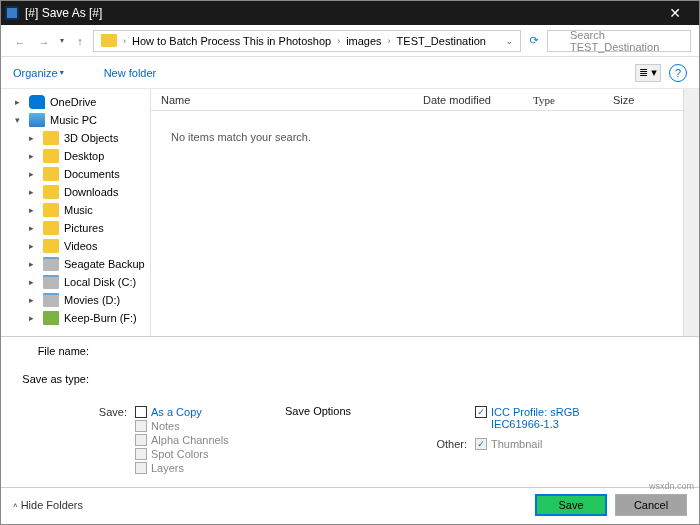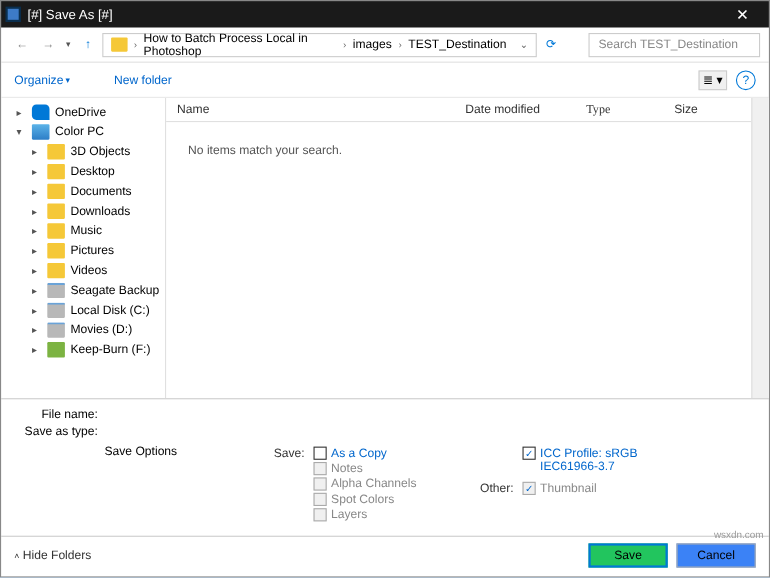--- a/index.html
+++ b/index.html
@@ -12,21 +12,21 @@
 .titlebar .close { width: 40px; height: 24px; display: flex; align-items: center; justify-content: center; color: #fff; font-size: 14px; }
 .addressbar { height: 32px; display: flex; align-items: center; padding: 0 8px; gap: 2px; border-bottom: 1px solid #e0e0e0; }
 .nav-btn { width: 22px; height: 22px; border: none; background: transparent; color: #888; display: flex; align-items: center; justify-content: center; }
 .nav-btn.enabled { color: #0078d7; }
 .dropdown-arrow { color: #555; font-size: 8px; padding: 0 3px; }
 .folder-icon { width: 16px; height: 13px; background: #f5c838; display: inline-block; border-radius: 1px; position: relative; margin: 0 3px; }
 .breadcrumb { flex: 1; display: flex; align-items: center; border: 1px solid #ccc; height: 22px; padding: 0 4px; background: #fff; }
 .breadcrumb span { padding: 0 3px; color: #000; }
 .breadcrumb .sep { color: #666; font-size: 9px; }
 .refresh-btn { width: 22px; height: 22px; border: none; background: none; color: #0078d7; }
-.searchbox { width: 156px; height: 22px; border: 1px solid #ccc; padding: 0 8px; color: #888; display: flex; align-items: center; margin-left: 21px; }
+.searchbox { width: 144px; height: 22px; border: 1px solid #ccc; padding: 0 22px; color: #888; display: flex; align-items: center; }
 .toolbar { height: 32px; display: flex; align-items: center; padding: 0 12px; gap: 8px; border-bottom: 1px solid #e8e8e8; }
 .tool-link { color: #0066cc; cursor: pointer; display: flex; align-items: center; gap: 2px; }
 .toolbar .spacer { flex: 1; }
 .view-icon { width: 26px; height: 18px; border: 1px solid #ccc; background: #f0f0f0; display: flex; align-items: center; justify-content: center; }
 .help-icon { width: 18px; height: 18px; border: 1px solid #0078d7; border-radius: 50%; color: #0078d7; display: flex; align-items: center; justify-content: center; font-size: 11px; }
 .main-area { flex: 1; display: flex; overflow: hidden; }
 .tree { width: 150px; border-right: 1px solid #e0e0e0; overflow-y: auto; padding: 4px 0; }
 .tree-item { display: flex; align-items: center; padding: 2px 4px 2px 14px; gap: 5px; white-space: nowrap; }
 .tree-item.l2 { padding-left: 28px; }
 .tree-item .exp { width: 9px; font-size: 9px; color: #555; }
@@ -39,40 +39,40 @@
 .filelist { flex: 1; display: flex; flex-direction: column; }
 .list-header { display: flex; border-bottom: 1px solid #e0e0e0; height: 22px; align-items: center; }
 .list-header .col { padding: 0 10px; color: #333; border-right: 1px solid transparent; }
 .col.name { flex: 1; min-width: 200px; }
 .col.date { width: 110px; }
 .col.type { width: 80px; font-family: Liberation Serif, serif; }
 .col.size { width: 80px; }
 .empty-msg { text-align: left; padding: 20px; color: #555; }
 .scrollbar-v { width: 16px; background: #f0f0f0; border-left: 1px solid #ddd; }
 .bottom-panel { border-top: 1px solid #ccc; padding: 8px 12px 6px; }
-.field-row { display: flex; align-items: flex-end; margin-bottom: 3px; gap: 40px; }
+.field-row { display: flex; align-items: flex-end; margin-bottom: 16px; gap: 40px; }
 .field-label { width: 82px; text-align: right; padding-right: 6px; }
 .field-input { flex: 1; height: 20px; border: 1px solid #919191; padding: 0 4px; background: #fff; position: relative; }
 .field-input.combo::after { content: '⌄'; position: absolute; right: 6px; top: 1px; color: #555; }
 .save-opts { display: flex; padding: 4px 0 6px; }
 .opts-col { display: flex; flex-direction: column; }
 .opts-col.label { width: 82px; }
 .opts-col.save { width: 190px; }
 .opts-col.color { width: 190px; }
 .opt-row { display: flex; align-items: flex-start; gap: 4px; padding: 1px 0; }
 .opt-lbl { width: 36px; text-align: right; padding-right: 4px; color: #333; }
 .chk { width: 12px; height: 12px; border: 1px solid #333; background: #fff; display: inline-flex; align-items: center; justify-content: center; font-size: 9px; }
 .chk.disabled { border-color: #aaa; background: #f0f0f0; }
 .chk.checked::before { content: '✓'; color: #0066cc; }
 .opt-text { color: #333; }
 .opt-text.link { color: #0066cc; }
 .opt-text.disabled { color: #888; }
 .footer { display: flex; align-items: center; padding: 6px 12px 8px; border-top: 1px solid #ccc; gap: 8px; }
 .footer .spacer { flex: 1; }
-.btn { min-width: 72px; height: 22px; border: 1px solid #adadad; background: #3b82f6; padding: 0 10px; }
+.btn { min-width: 72px; height: 22px; border: 1px solid #adadad; background: #a3a3a3; padding: 0 10px; }
 .btn.primary { border: 2px solid #0078d7; background: #22c55e; }
 .hide-link { display: flex; align-items: center; gap: 3px; color: #333; }
 .watermark { position: absolute; right: 6px; bottom: 34px; color: #999; font-size: 9px; }
 </style>
 </head>
 <body>
 
 <div class="dialog">
 
   <div class="titlebar">
@@ -82,21 +82,21 @@
   </div>
 
   <div class="addressbar">
     <button class="nav-btn">←</button>
     <button class="nav-btn">→</button>
     <span class="dropdown-arrow">▾</span>
     <button class="nav-btn enabled">↑</button>
     <div class="breadcrumb">
       <span class="folder-icon"></span>
       <span class="sep">›</span>
-      <span>How to Batch Process Local in Photoshop</span>
+      <span>How to Batch Process This in Photoshop</span>
       <span class="sep">›</span>
       <span>images</span>
       <span class="sep">›</span>
       <span>TEST_Destination</span>
       <span style="flex:1"></span>
       <span class="sep">⌄</span>
     </div>
     <button class="refresh-btn">⟳</button>
     <div class="searchbox">Search TEST_Destination</div>
   </div>
@@ -116,21 +116,21 @@
   <div class="main-area">
     <div class="tree" id="tree">
         <div class="tree-item">
           <span class="exp">▸</span>
           <span class="ico onedrive"></span>
           <span>OneDrive</span>
         </div>
         <div class="tree-item">
           <span class="exp">▾</span>
           <span class="ico pc"></span>
-          <span>Color PC</span>
+          <span>Music PC</span>
         </div>
         <div class="tree-item l2">
           <span class="exp">▸</span>
           <span class="ico folder"></span>
           <span>3D Objects</span>
         </div>
         <div class="tree-item l2">
           <span class="exp">▸</span>
           <span class="ico folder"></span>
           <span>Desktop</span>
@@ -196,23 +196,20 @@
   <div class="bottom-panel">
     <div class="field-row">
       <div class="field-label">File name:</div>
     </div>
     <div class="field-row">
       <div class="field-label">Save as type:</div>
     </div>
 
     <div class="save-opts">
       <div class="opts-col label"></div>
-      <div class="opts-col" style="width:150px">
-        <span>Save Options</span>
-      </div>
       <div class="opts-col save">
         <div class="opt-row">
             <span class="opt-lbl">Save:</span>
             <span class="chk"></span>
             <span class="opt-text link">As a Copy</span>
           </div>
         <div class="opt-row">
             <span class="opt-lbl"></span>
             <span class="chk disabled"></span>
             <span class="opt-text disabled">Notes</span>
@@ -226,25 +223,28 @@
             <span class="opt-lbl"></span>
             <span class="chk disabled"></span>
             <span class="opt-text disabled">Spot Colors</span>
           </div>
         <div class="opt-row">
             <span class="opt-lbl"></span>
             <span class="chk disabled"></span>
             <span class="opt-text disabled">Layers</span>
           </div>
       </div>
+      <div class="opts-col" style="width:150px">
+        <span>Save Options</span>
+      </div>
       <div class="opts-col color">
         <div class="opt-row">
             <span class="opt-lbl"></span>
             <span class="chk checked"></span>
-            <span class="opt-text link" style="width:130px">ICC Profile:  sRGB IEC61966-3.7</span>
+            <span class="opt-text link" style="width:130px">ICC Profile:  sRGB IEC61966-1.3</span>
           </div>
         <div style="height:6px"></div>
         <div class="opt-row">
             <span class="opt-lbl">Other:</span>
             <span class="chk disabled checked"></span>
             <span class="opt-text disabled">Thumbnail</span>
           </div>
       </div>
     </div>
   </div>

